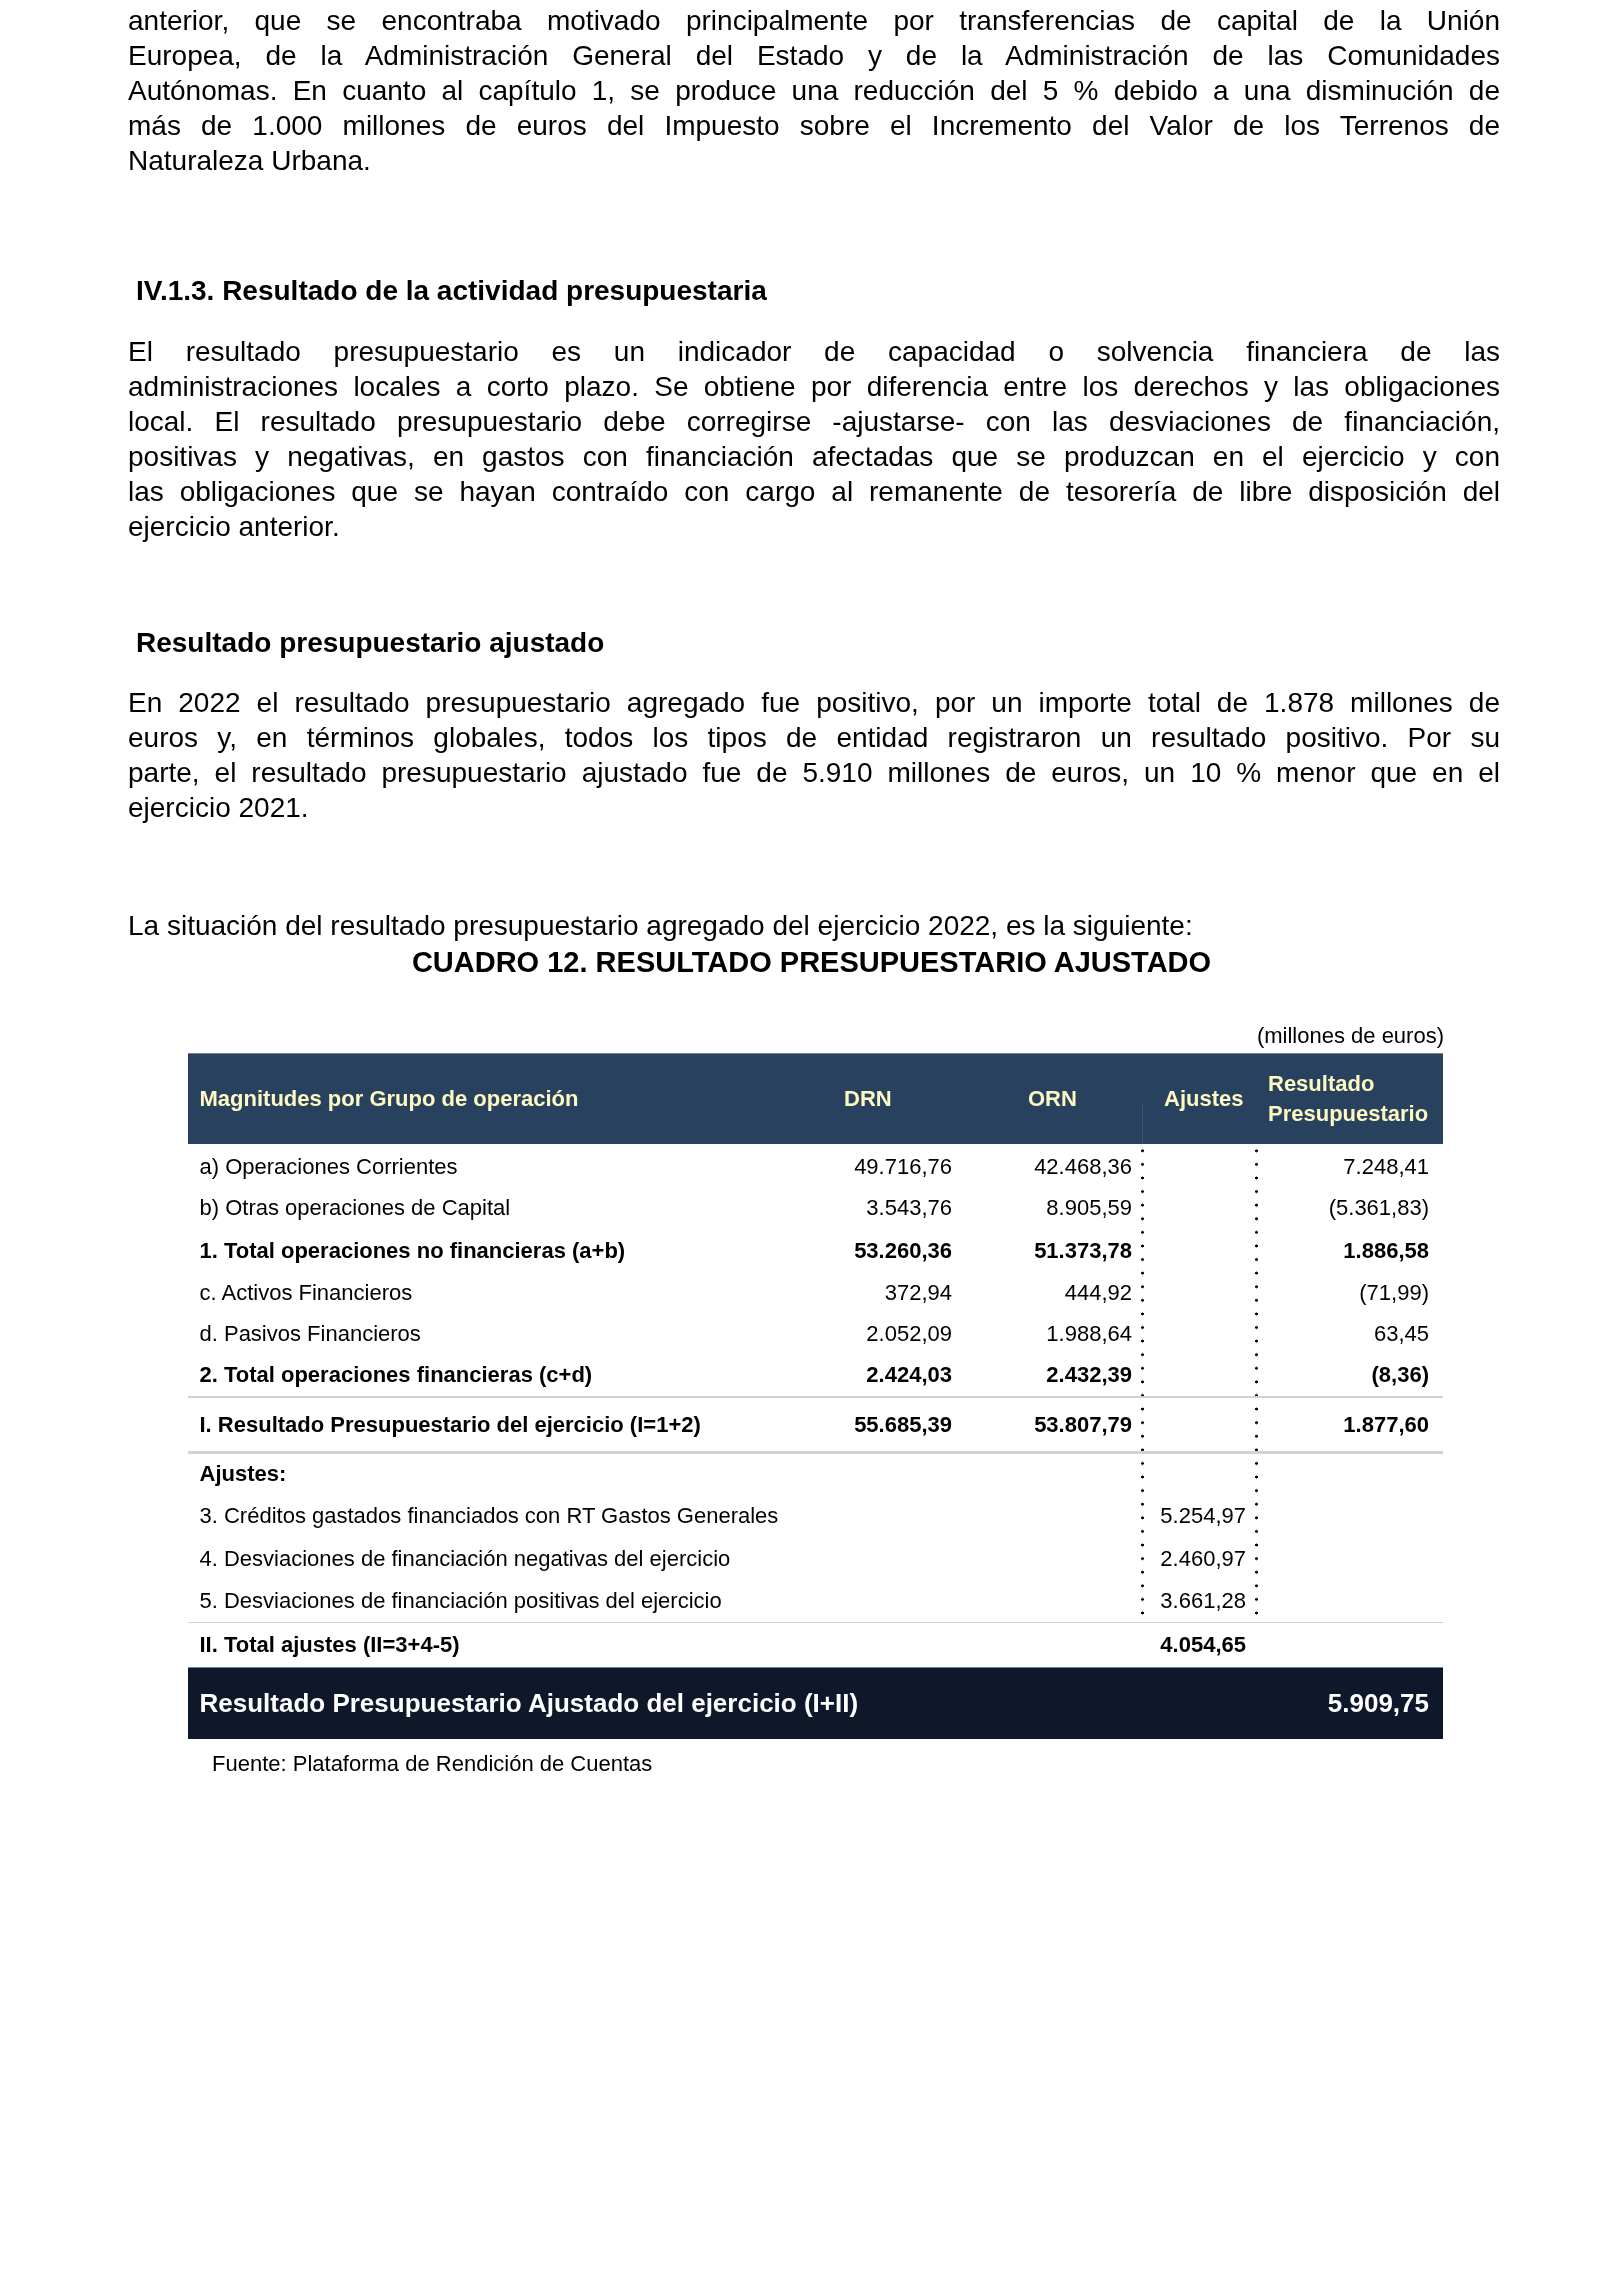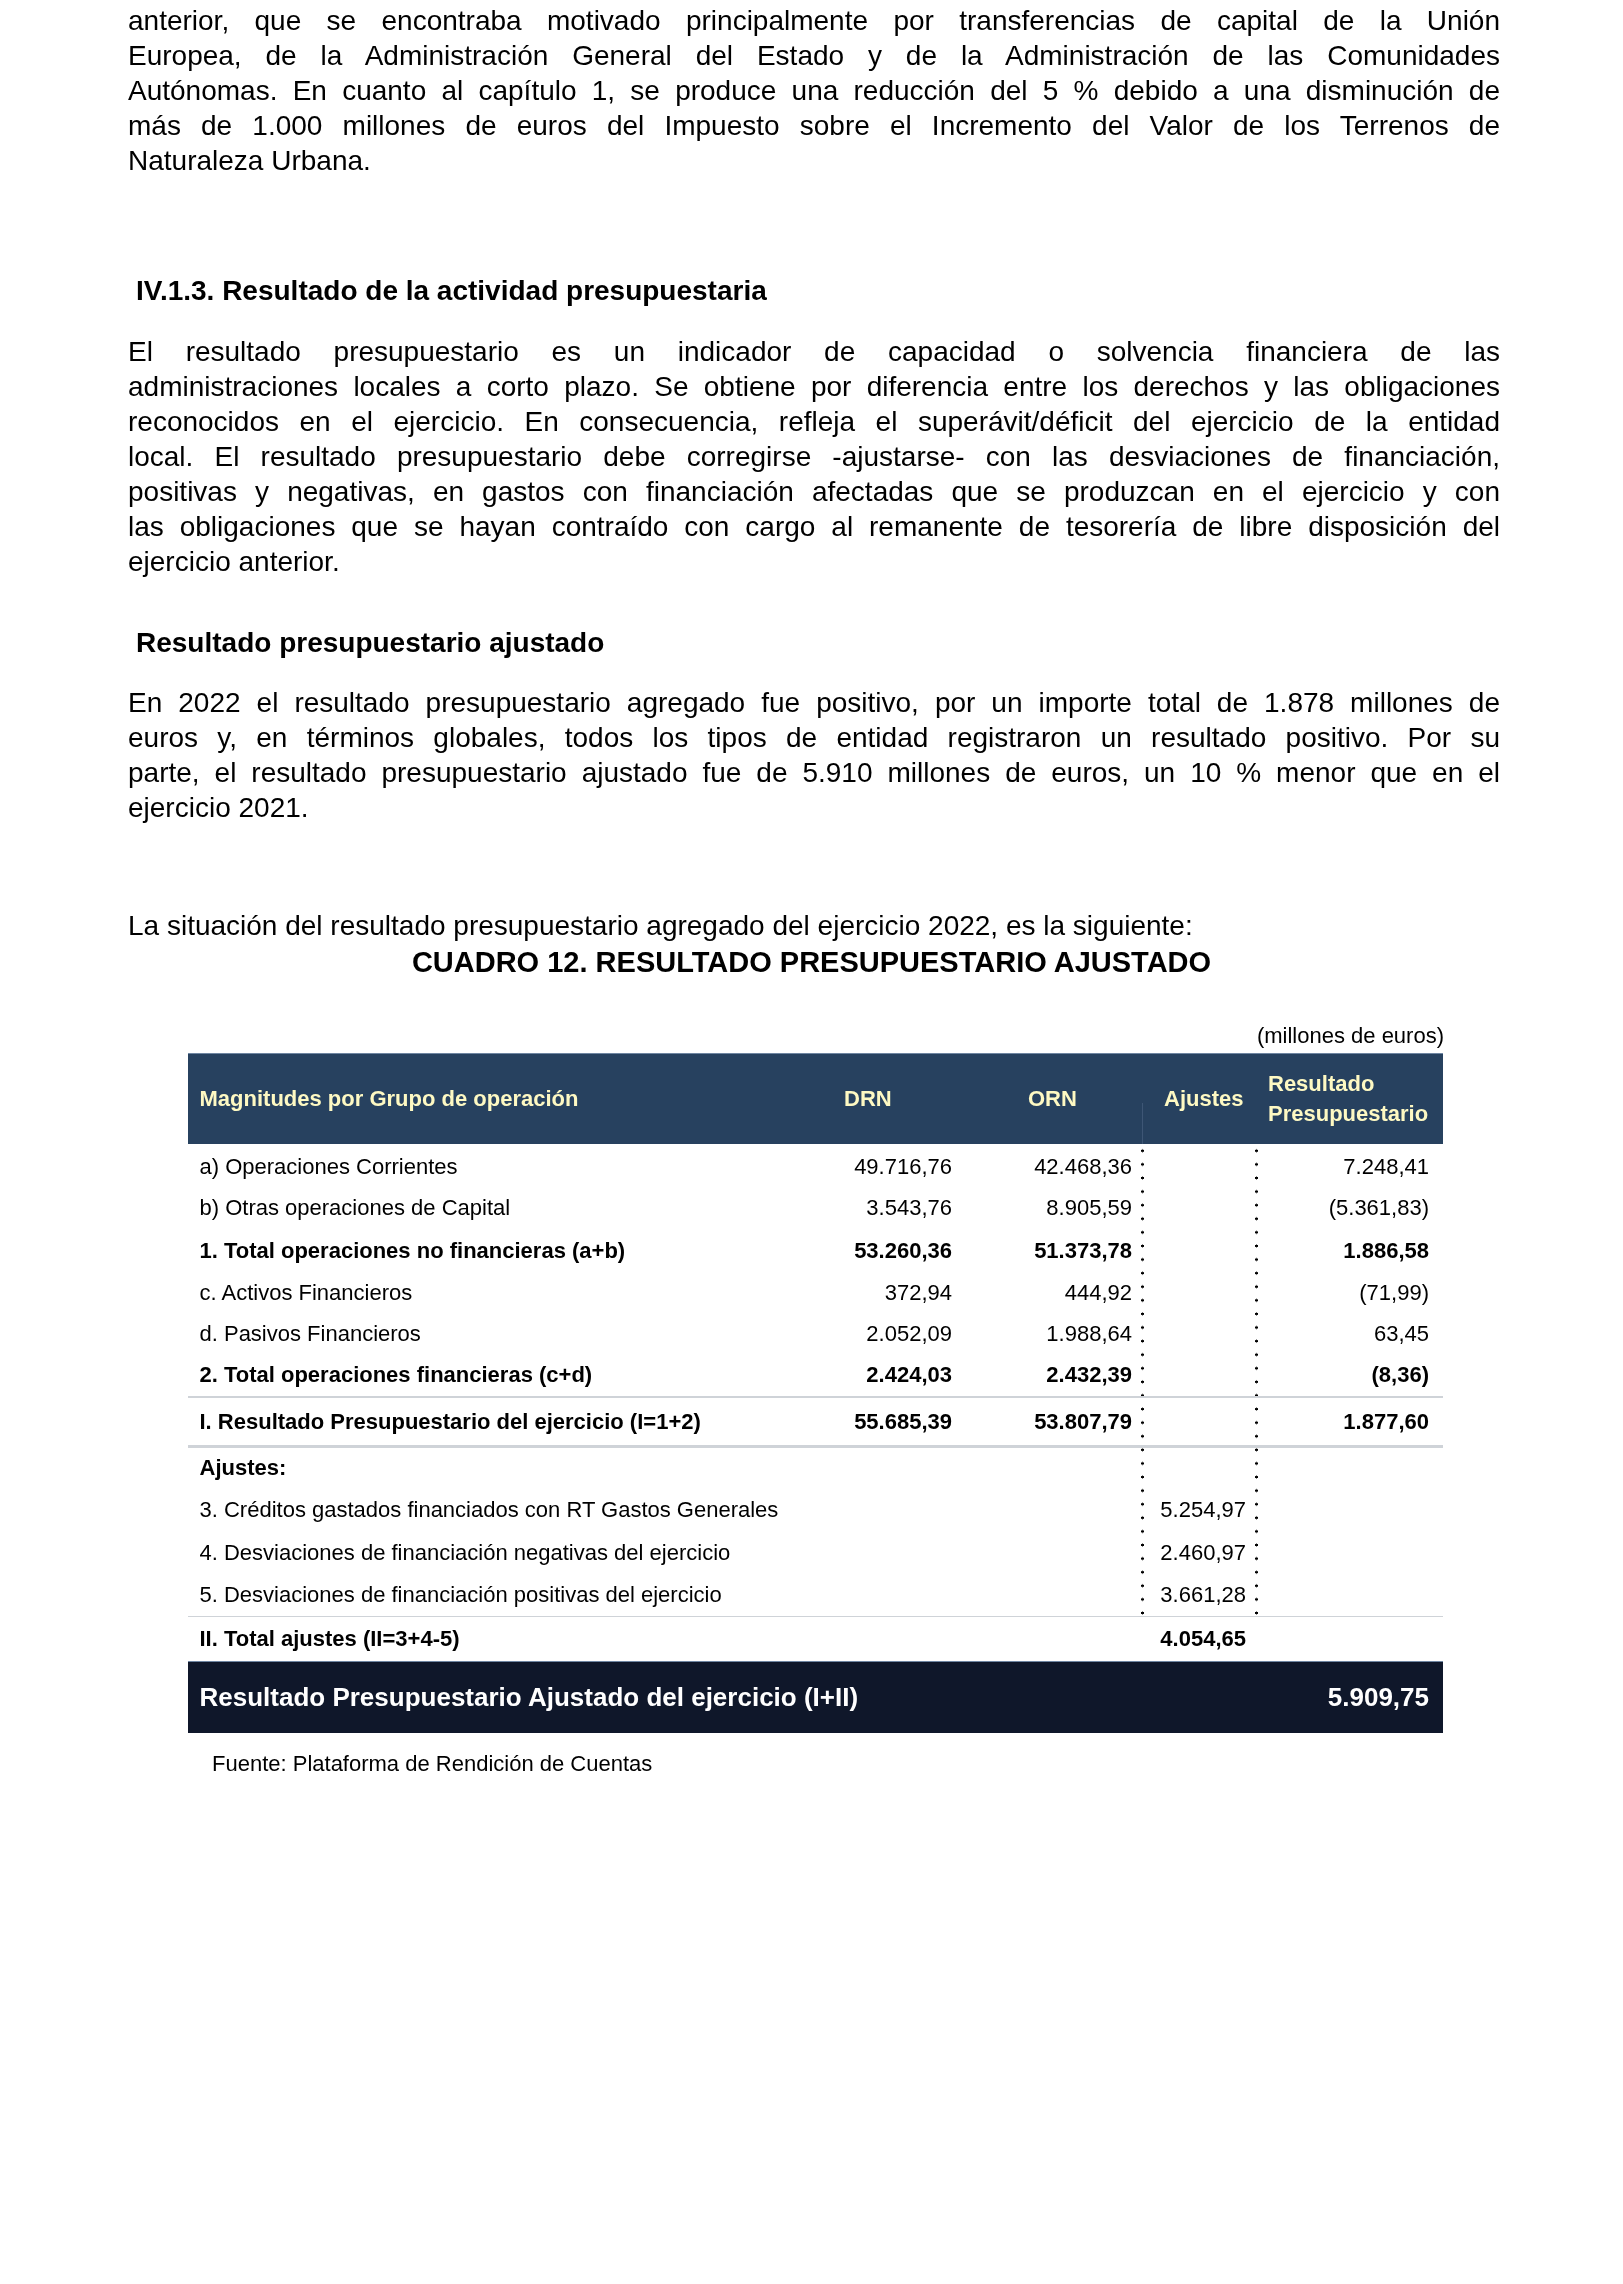--- a/index.html
+++ b/index.html
@@ -53,21 +53,20 @@
   <p class="para" style="text-align-last:justify">Autónomas. En cuanto al capítulo 1, se produce una reducción del 5 % debido a una disminución de</p>
   <p class="para" style="text-align-last:justify">más de 1.000 millones de euros del Impuesto sobre el Incremento del Valor de los Terrenos de</p>
   <p class="para">Naturaleza Urbana.</p>
 </div>
 
 <h2 class="h-section" style="top:265px;">IV.1.3. Resultado de la actividad presupuestaria</h2>
 
 <div class="abs" style="top:334px;">
   <p class="para" style="text-align-last:justify">El resultado presupuestario es un indicador de capacidad o solvencia financiera de las</p>
   <p class="para" style="text-align-last:justify">administraciones locales a corto plazo. Se obtiene por diferencia entre los derechos y las obligaciones</p>
-  <p class="para" style="text-align-last:justify">reconocidos en el ejercicio. En consecuencia, refleja el superávit/déficit del ejercicio de la entidad</p>
   <p class="para" style="text-align-last:justify">local. El resultado presupuestario debe corregirse -ajustarse- con las desviaciones de financiación,</p>
   <p class="para" style="text-align-last:justify">positivas y negativas, en gastos con financiación afectadas que se produzcan en el ejercicio y con</p>
   <p class="para" style="text-align-last:justify">las obligaciones que se hayan contraído con cargo al remanente de tesorería de libre disposición del</p>
   <p class="para">ejercicio anterior.</p>
 </div>
 
 <h3 class="h-section" style="top:617px;">Resultado presupuestario ajustado</h3>
 
 <div class="abs" style="top:685px;">
   <p class="para" style="text-align-last:justify">En 2022 el resultado presupuestario agregado fue positivo, por un importe total de 1.878 millones de</p>
@@ -131,21 +130,21 @@
     <span class="num v-orn">1.988,64</span>
     <span class="num v-res">63,45</span>
   </div>
   <div class="row bold" style="height:41px">
     <span class="lbl">2. Total operaciones financieras (c+d)</span>
     <span class="num v-drn">2.424,03</span>
     <span class="num v-orn">2.432,39</span>
     <span class="num v-res">(8,36)</span>
   </div>
   <div class="hr"></div>
-  <div class="row bold" style="height:47px">
+  <div class="row bold" style="height:53px">
     <span class="lbl">I. Resultado Presupuestario del ejercicio (I=1+2)</span>
     <span class="num v-drn">55.685,39</span>
     <span class="num v-orn">53.807,79</span>
     <span class="num v-res">1.877,60</span>
   </div>
   <div class="hr"></div>
   <div class="row bold" style="height:41px">
     <span class="lbl">Ajustes:</span>
   </div>
   <div class="row" style="height:43px">

